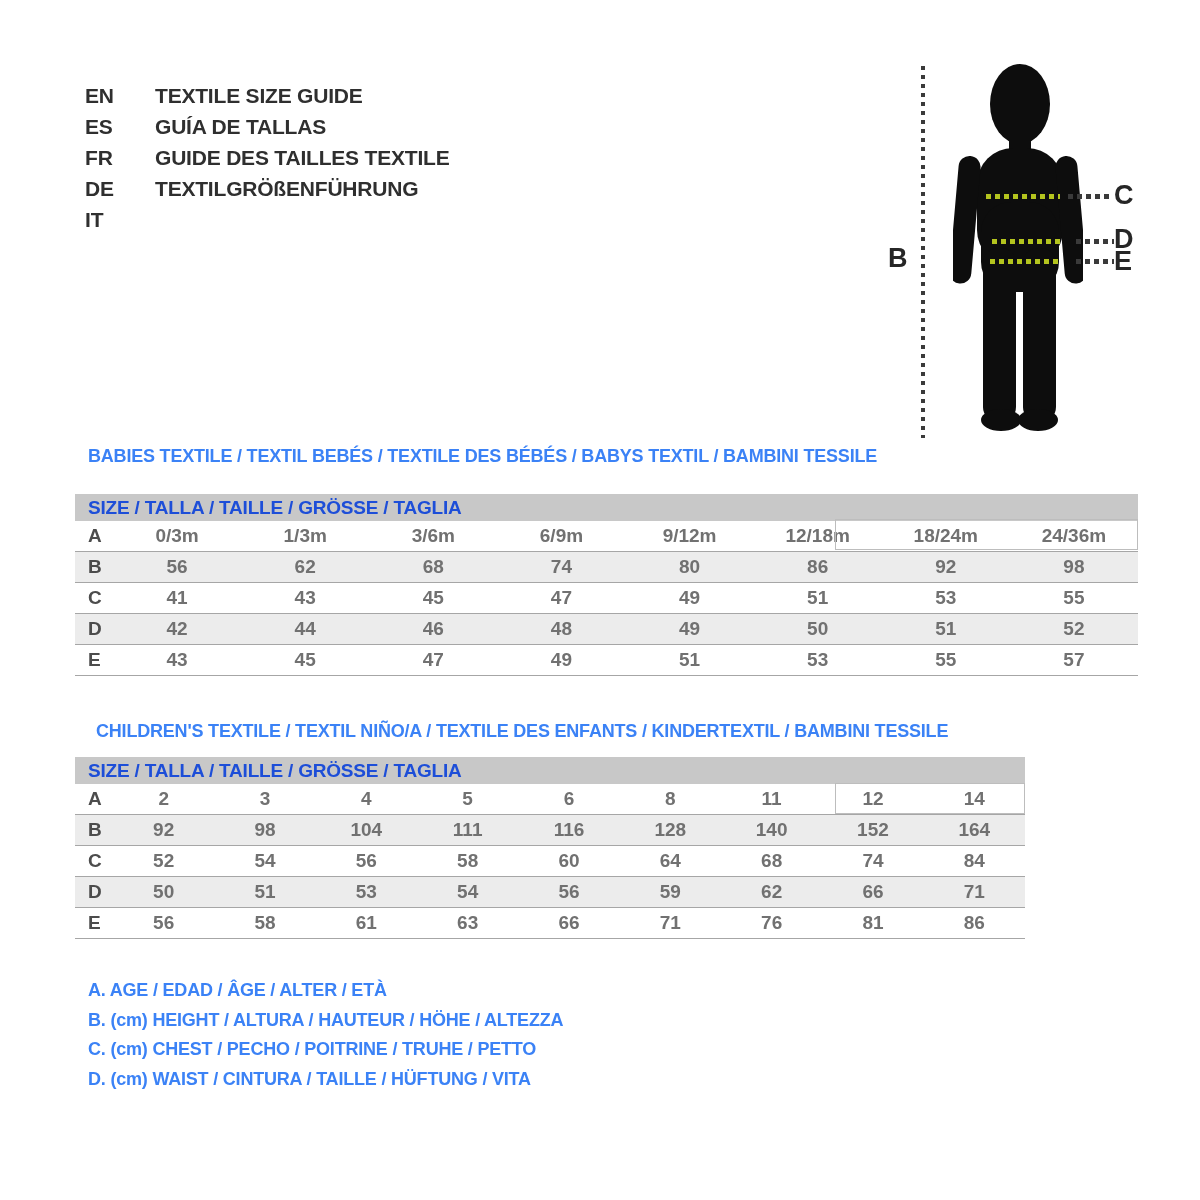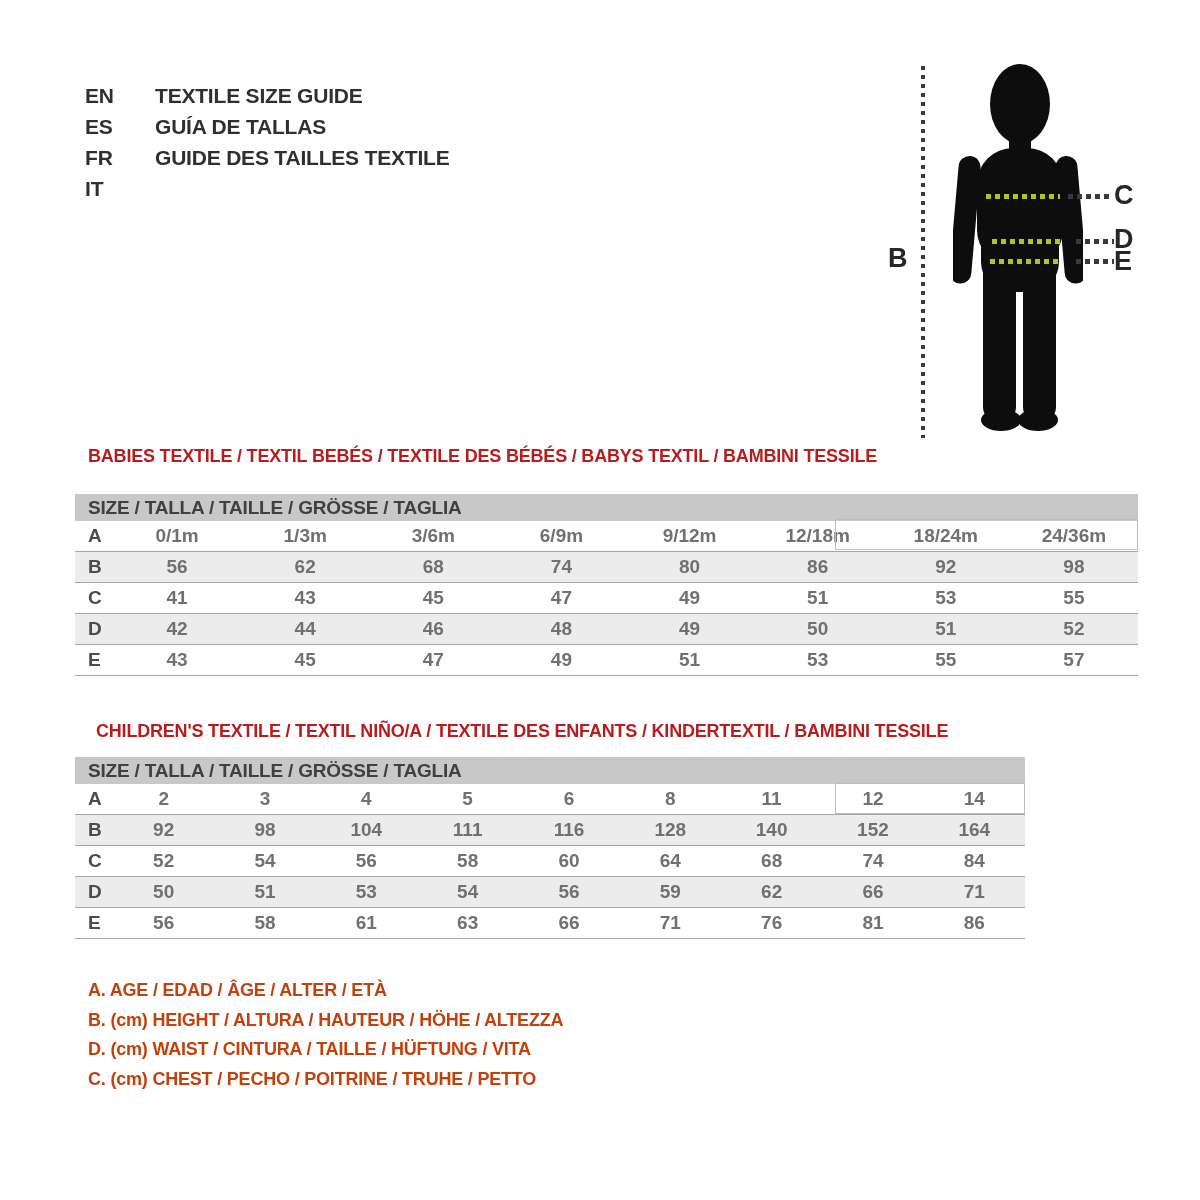--- a/index.html
+++ b/index.html
@@ -41,67 +41,71 @@
   .dash-e-dark  { left:216px; top:219px; width:38px; }
   .mlabel { position:absolute; font-size:27px; color:#262626; }
   .lbl-b { left:28px;  top:203px; }
   .lbl-c { left:254px; top:140px; }
   .lbl-d { left:254px; top:184px; }
   .lbl-e { left:254px; top:206px; }
 
   
   .section-heading {
     position:absolute; left:88px; font-size:18px; letter-spacing:-0.2px;
-    color:#b91c1c; white-space:nowrap;
+    color:#3b82f6; white-space:nowrap;
   }
   .heading-babies { top:446px; }
   .heading-children { top:721px;margin-left:8px; }
 
   
   .sizetable { position:absolute; left:75px; }
   .table-babies { top:494px; width:1063px; }
   .table-children { top:757px; width:950px; }
   .thead {
     height:27px; line-height:27px; background:#c8c8c8;
-    color:#404040; font-size:19px; padding-left:13px; letter-spacing:-0.2px;
+    color:#1d4ed8; font-size:19px; padding-left:13px; letter-spacing:-0.2px;
   }
   .trow {
     display:flex; height:31px; line-height:30px;
     border-bottom:1px solid #a6a6a6; font-size:19px;
   }
   .trow.alt { background:#ececec; }
   .tlabel { width:38px; padding-left:13px; color:#4c4c4c; }
   .tcell { flex:1; text-align:center; color:#717171; }
 
   
   .sel-box { position:absolute; border:1px solid #bdbdbd; background:transparent; }
   .sel-box-babies { left:835px; top:519px; width:303px; height:31px; }
   .sel-box-children { left:835px; top:783px; width:190px; height:31px; }
 
   
   .legend { position:absolute; left:88px; top:976px; }
-  .legend-row { height:29.5px; line-height:29.5px; font-size:18px; letter-spacing:-0.2px; white-space:nowrap; color:#c2410c; }
+  .legend-row { height:29.5px; line-height:29.5px; font-size:18px; letter-spacing:-0.2px; white-space:nowrap; color:#3b82f6; }
 </style>
 </head>
 <body>
 
 <div class="canvas">
 
   <div class="lang-block" id="lang-block">
       <div class="lang-row">
         <span class="lang-code">EN</span>
         <span class="lang-label">TEXTILE SIZE GUIDE</span>
       </div>
       <div class="lang-row">
         <span class="lang-code">ES</span>
         <span class="lang-label">GUÍA DE TALLAS</span>
       </div>
       <div class="lang-row">
         <span class="lang-code">FR</span>
         <span class="lang-label">GUIDE DES TAILLES TEXTILE</span>
+      </div>
+      <div class="lang-row">
+        <span class="lang-code">DE</span>
+        <span class="lang-label">TEXTILGRÖßENFÜHRUNG</span>
       </div>
       <div class="lang-row">
         <span class="lang-code">IT</span>
       </div>
     </div>
 
   <div class="figure">
     <div class="vline"></div>
 
     <svg class="sil" width="130" height="372" viewBox="0 0 130 372">
@@ -132,21 +136,21 @@
     <div class="mlabel lbl-e">E</div>
   </div>
 
   <div class="section-heading heading-babies">BABIES TEXTILE / TEXTIL BEBÉS / TEXTILE DES BÉBÉS / BABYS TEXTIL / BAMBINI TESSILE</div>
 
   <div class="sizetable table-babies">
     <div class="thead">SIZE / TALLA / TAILLE / GRÖSSE / TAGLIA</div>
     <div>
         <div class="trow">
           <span class="tlabel">A</span>
-          <span class="tcell">0/1m</span>
+          <span class="tcell">0/3m</span>
           <span class="tcell">1/3m</span>
           <span class="tcell">3/6m</span>
           <span class="tcell">6/9m</span>
           <span class="tcell">9/12m</span>
           <span class="tcell">12/18m</span>
           <span class="tcell">18/24m</span>
           <span class="tcell">24/36m</span>
         </div>
         <div class="trow alt">
           <span class="tlabel">B</span>
@@ -261,17 +265,17 @@
           <span class="tcell">81</span>
           <span class="tcell">86</span>
         </div>
       </div>
   </div>
   <div class="sel-box sel-box-children"></div>
 
   <div class="legend" id="legend-block">
       <div class="legend-row">A. AGE / EDAD / ÂGE / ALTER / ETÀ</div>
       <div class="legend-row">B. (cm) HEIGHT / ALTURA / HAUTEUR / HÖHE / ALTEZZA</div>
+      <div class="legend-row">C. (cm) CHEST / PECHO / POITRINE / TRUHE / PETTO</div>
       <div class="legend-row">D. (cm) WAIST / CINTURA / TAILLE / HÜFTUNG / VITA</div>
-      <div class="legend-row">C. (cm) CHEST / PECHO / POITRINE / TRUHE / PETTO</div>
     </div>
 
 </div>
 
 </body></html>

